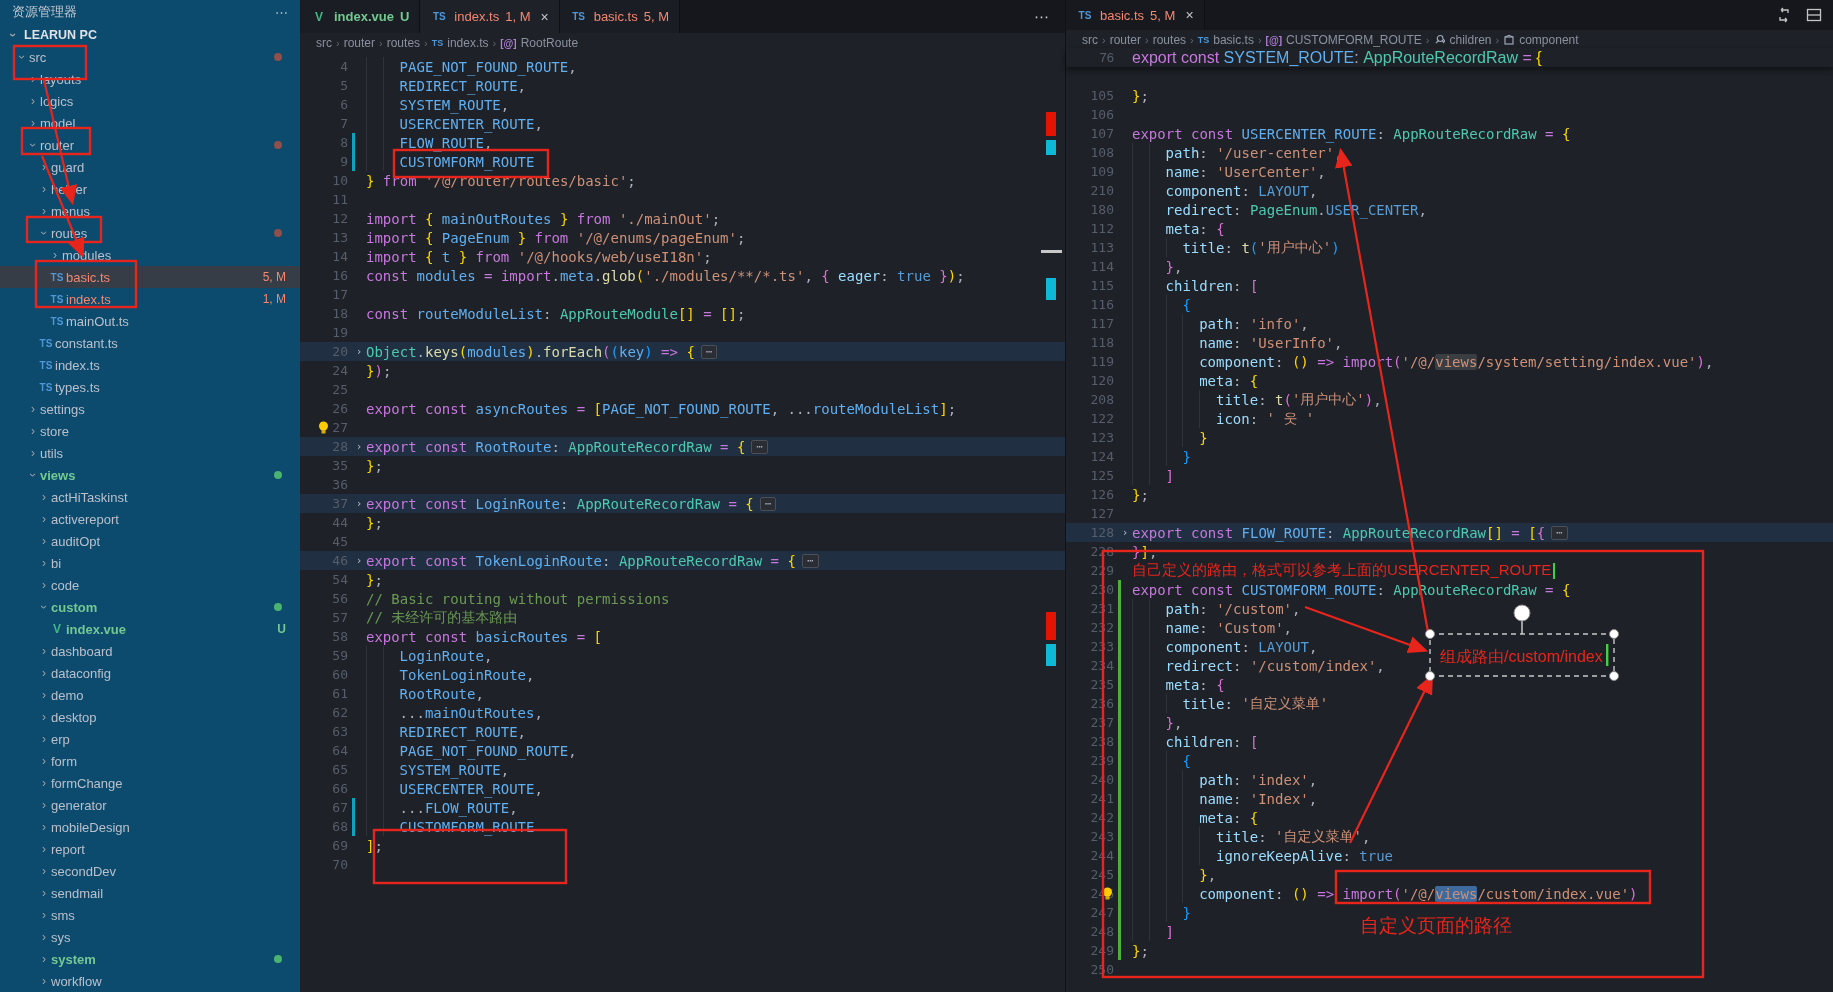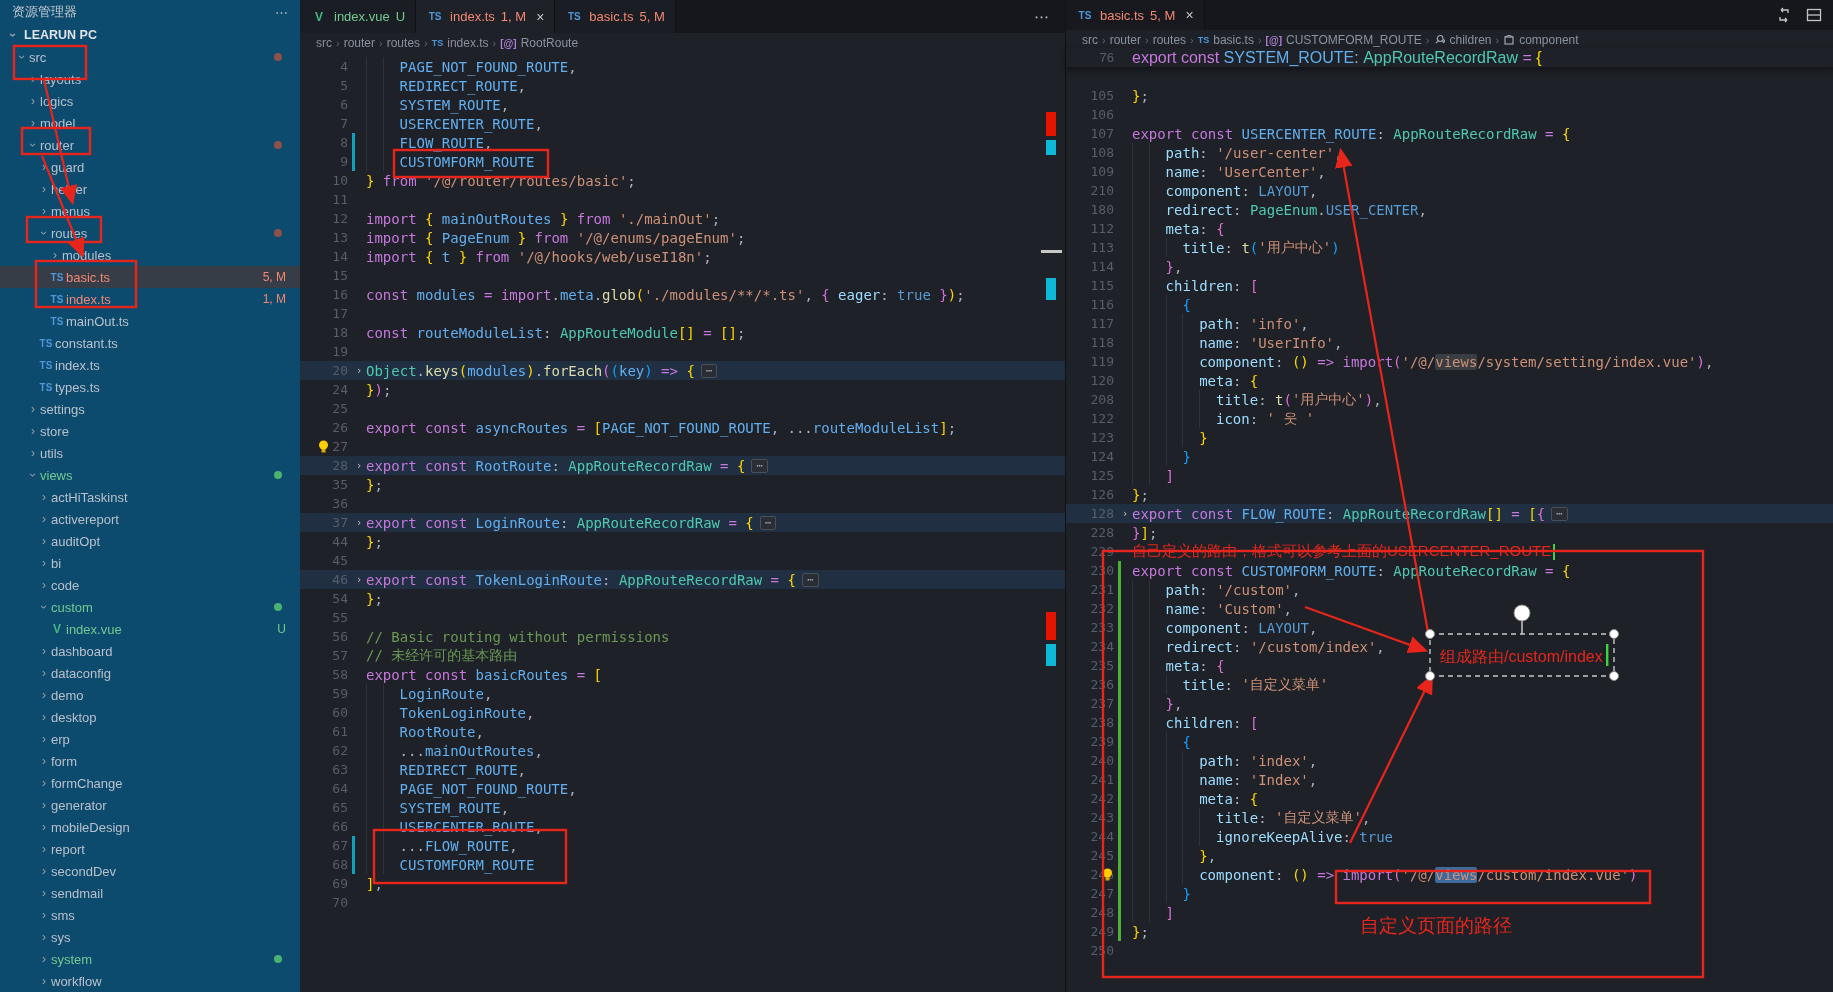--- a/index.html
+++ b/index.html
@@ -12,21 +12,21 @@
            color:#c3c9d1;font-size:13px;}
   #root-row{height:22px;display:flex;align-items:center;font-weight:bold;color:#dfe3e8;font-size:12.5px;gap:4px;padding-left:6px;}
   .trow{height:22px;display:flex;align-items:center;font-size:13px;position:relative;}
   .trow.sel{background:#363d47;}
   .chev{color:#9aa0a8;width:14px;display:inline-block;text-align:center;font-size:12px;flex:none;}
   .chev.open{transform:rotate(90deg);}
   .ficon{width:18px;flex:none;font-weight:bold;font-size:10px;text-align:center;}
   .ficon.ts{color:#4e97d8;}
   .ficon.vue{color:#41b883;font-size:12px;}
   .tlabel{white-space:nowrap;}
-  .tl-green{color:#73c991;} .tl-red{color:#f48771;} .tl-def{color:#b9c0cb;}
+  .tl-green{color:#73c991;font-weight:bold;} .tl-red{color:#f48771;} .tl-def{color:#b9c0cb;}
   .tbadge{margin-left:auto;margin-right:14px;font-size:12px;}
   .gdot{margin-left:auto;margin-right:18px;width:8px;height:8px;border-radius:50%;}
   .gdot.red{background:#8f4f4a;} .gdot.green{background:#4ab36f;}
   
   #midgroup{left:300px;width:765px;background:#1e2127;}
   #rightgroup{left:1065px;width:768px;background:#1e2127;border-left:1px solid #101216;}
   .tabstrip{background:#15171c;display:flex;align-items:stretch;}
   #midgroup .tabstrip{height:33px;}
   #rightgroup .tabstrip{height:30px;}
   .tab{display:flex;align-items:center;gap:6px;padding:0 10px;font-size:13px;background:#1a1d23;
@@ -302,42 +302,40 @@
       <div class="line"><span class="lnum">5</span><span class="foldc"></span><span class="codebody"><span class="ind" style="width: 33.6px;"></span><span class="v">REDIRECT_ROUTE</span><span class="d">,</span></span></div>
       <div class="line"><span class="lnum">6</span><span class="foldc"></span><span class="codebody"><span class="ind" style="width: 33.6px;"></span><span class="v">SYSTEM_ROUTE</span><span class="d">,</span></span></div>
       <div class="line"><span class="lnum">7</span><span class="foldc"></span><span class="codebody"><span class="ind" style="width: 33.6px;"></span><span class="v">USERCENTER_ROUTE</span><span class="d">,</span></span></div>
       <div class="line"><span class="gbar teal"></span><span class="lnum">8</span><span class="foldc"></span><span class="codebody"><span class="ind" style="width: 33.6px;"></span><span class="v">FLOW_ROUTE</span><span class="d">,</span></span></div>
       <div class="line"><span class="gbar teal"></span><span class="lnum">9</span><span class="foldc"></span><span class="codebody"><span class="ind" style="width: 33.6px;"></span><span class="v">CUSTOMFORM_ROUTE</span></span></div>
       <div class="line"><span class="lnum">10</span><span class="foldc"></span><span class="codebody"><span class="g">}</span><span class="k"> from</span><span class="s"> '/@/router/routes/basic'</span><span class="d">;</span></span></div>
       <div class="line"><span class="lnum">11</span><span class="foldc"></span><span class="codebody"></span></div>
       <div class="line"><span class="lnum">12</span><span class="foldc"></span><span class="codebody"><span class="k">import</span><span class="g"> {</span><span class="v"> mainOutRoutes</span><span class="g"> }</span><span class="k"> from</span><span class="s"> './mainOut'</span><span class="d">;</span></span></div>
       <div class="line"><span class="lnum">13</span><span class="foldc"></span><span class="codebody"><span class="k">import</span><span class="g"> {</span><span class="v"> PageEnum</span><span class="g"> }</span><span class="k"> from</span><span class="s"> '/@/enums/pageEnum'</span><span class="d">;</span></span></div>
       <div class="line"><span class="lnum">14</span><span class="foldc"></span><span class="codebody"><span class="k">import</span><span class="g"> {</span><span class="v"> t</span><span class="g"> }</span><span class="k"> from</span><span class="s"> '/@/hooks/web/useI18n'</span><span class="d">;</span></span></div>
-      <div class="line"><span class="lnum">15</span><span class="foldc"></span><span class="codebody"></span></div>
       <div class="line"><span class="lnum">16</span><span class="foldc"></span><span class="codebody"><span class="k">const</span><span class="v"> modules</span><span class="k"> = </span><span class="k">import</span><span class="d">.</span><span class="v">meta</span><span class="d">.</span><span class="y">glob</span><span class="g">(</span><span class="s">'./modules/**/*.ts'</span><span class="d">, </span><span class="m">{</span><span class="p"> eager</span><span class="d">: </span><span class="b">true</span><span class="m"> }</span><span class="g">)</span><span class="d">;</span></span></div>
       <div class="line"><span class="lnum">17</span><span class="foldc"></span><span class="codebody"></span></div>
       <div class="line"><span class="lnum">18</span><span class="foldc"></span><span class="codebody"><span class="k">const</span><span class="v"> routeModuleList</span><span class="d">: </span><span class="t">AppRouteModule</span><span class="g">[]</span><span class="k"> = </span><span class="g">[]</span><span class="d">;</span></span></div>
       <div class="line"><span class="lnum">19</span><span class="foldc"></span><span class="codebody"></span></div>
       <div class="line hl"><span class="lnum">20</span><span class="foldc">›</span><span class="codebody"><span class="t">Object</span><span class="d">.</span><span class="y">keys</span><span class="g">(</span><span class="v">modules</span><span class="g">)</span><span class="d">.</span><span class="y">forEach</span><span class="m">(</span><span class="u">(</span><span class="v">key</span><span class="u">)</span><span class="k"> =&gt; </span><span class="g">{</span><span class="f">⋯</span></span></div>
       <div class="line"><span class="lnum">24</span><span class="foldc"></span><span class="codebody"><span class="g">}</span><span class="m">)</span><span class="d">;</span></span></div>
       <div class="line"><span class="lnum">25</span><span class="foldc"></span><span class="codebody"></span></div>
       <div class="line"><span class="lnum">26</span><span class="foldc"></span><span class="codebody"><span class="k">export</span><span class="k"> const</span><span class="v"> asyncRoutes</span><span class="k"> = </span><span class="g">[</span><span class="v">PAGE_NOT_FOUND_ROUTE</span><span class="d">, </span><span class="d">...</span><span class="v">routeModuleList</span><span class="g">]</span><span class="d">;</span></span></div>
       <div class="line"><span class="lnum">27</span><span class="foldc"></span><svg class="gico" width="15" height="15" style="left: 16px;">
           <circle cx="7.5" cy="6" r="4.5" fill="#ffcc00"></circle>
           <rect x="5.5" y="10" width="4" height="3.5" fill="#d9ad00"></rect>
         </svg><span class="codebody"></span></div>
       <div class="line hl"><span class="lnum">28</span><span class="foldc">›</span><span class="codebody"><span class="k">export</span><span class="k"> const</span><span class="v"> RootRoute</span><span class="d">: </span><span class="t">AppRouteRecordRaw</span><span class="k"> = </span><span class="g">{</span><span class="f">⋯</span></span></div>
       <div class="line"><span class="lnum">35</span><span class="foldc"></span><span class="codebody"><span class="g">}</span><span class="d">;</span></span></div>
       <div class="line"><span class="lnum">36</span><span class="foldc"></span><span class="codebody"></span></div>
       <div class="line hl"><span class="lnum">37</span><span class="foldc">›</span><span class="codebody"><span class="k">export</span><span class="k"> const</span><span class="v"> LoginRoute</span><span class="d">: </span><span class="t">AppRouteRecordRaw</span><span class="k"> = </span><span class="g">{</span><span class="f">⋯</span></span></div>
       <div class="line"><span class="lnum">44</span><span class="foldc"></span><span class="codebody"><span class="g">}</span><span class="d">;</span></span></div>
       <div class="line"><span class="lnum">45</span><span class="foldc"></span><span class="codebody"></span></div>
       <div class="line hl"><span class="lnum">46</span><span class="foldc">›</span><span class="codebody"><span class="k">export</span><span class="k"> const</span><span class="v"> TokenLoginRoute</span><span class="d">: </span><span class="t">AppRouteRecordRaw</span><span class="k"> = </span><span class="g">{</span><span class="f">⋯</span></span></div>
       <div class="line"><span class="lnum">54</span><span class="foldc"></span><span class="codebody"><span class="g">}</span><span class="d">;</span></span></div>
-      <div class="line"><span class="lnum">55</span><span class="foldc"></span><span class="codebody"></span></div>
       <div class="line"><span class="lnum">56</span><span class="foldc"></span><span class="codebody"><span class="c">// Basic routing without permissions</span></span></div>
       <div class="line"><span class="lnum">57</span><span class="foldc"></span><span class="codebody"><span class="c">// 未经许可的基本路由</span></span></div>
       <div class="line"><span class="lnum">58</span><span class="foldc"></span><span class="codebody"><span class="k">export</span><span class="k"> const</span><span class="v"> basicRoutes</span><span class="k"> = </span><span class="g">[</span></span></div>
       <div class="line"><span class="lnum">59</span><span class="foldc"></span><span class="codebody"><span class="ind" style="width: 33.6px;"></span><span class="v">LoginRoute</span><span class="d">,</span></span></div>
       <div class="line"><span class="lnum">60</span><span class="foldc"></span><span class="codebody"><span class="ind" style="width: 33.6px;"></span><span class="v">TokenLoginRoute</span><span class="d">,</span></span></div>
       <div class="line"><span class="lnum">61</span><span class="foldc"></span><span class="codebody"><span class="ind" style="width: 33.6px;"></span><span class="v">RootRoute</span><span class="d">,</span></span></div>
       <div class="line"><span class="lnum">62</span><span class="foldc"></span><span class="codebody"><span class="ind" style="width: 33.6px;"></span><span class="d">...</span><span class="v">mainOutRoutes</span><span class="d">,</span></span></div>
       <div class="line"><span class="lnum">63</span><span class="foldc"></span><span class="codebody"><span class="ind" style="width: 33.6px;"></span><span class="v">REDIRECT_ROUTE</span><span class="d">,</span></span></div>
       <div class="line"><span class="lnum">64</span><span class="foldc"></span><span class="codebody"><span class="ind" style="width: 33.6px;"></span><span class="v">PAGE_NOT_FOUND_ROUTE</span><span class="d">,</span></span></div>
       <div class="line"><span class="lnum">65</span><span class="foldc"></span><span class="codebody"><span class="ind" style="width: 33.6px;"></span><span class="v">SYSTEM_ROUTE</span><span class="d">,</span></span></div>
@@ -418,20 +416,21 @@
       <div class="line"><span class="lnum">117</span><span class="foldc"></span><span class="codebody"><span class="ind" style="width: 67.2px;"></span><span class="p">path</span><span class="d">: </span><span class="s">'info'</span><span class="d">,</span></span></div>
       <div class="line"><span class="lnum">118</span><span class="foldc"></span><span class="codebody"><span class="ind" style="width: 67.2px;"></span><span class="p">name</span><span class="d">: </span><span class="s">'UserInfo'</span><span class="d">,</span></span></div>
       <div class="line"><span class="lnum">119</span><span class="foldc"></span><span class="codebody"><span class="ind" style="width: 67.2px;"></span><span class="p">component</span><span class="d">: </span><span class="g">(</span><span class="g">)</span><span class="k"> =&gt; </span><span class="k">import</span><span class="m">(</span><span class="s">'/@/</span><span class="s hl1">views</span><span class="s">/system/setting/index.vue'</span><span class="m">)</span><span class="d">,</span></span></div>
       <div class="line"><span class="lnum">120</span><span class="foldc"></span><span class="codebody"><span class="ind" style="width: 67.2px;"></span><span class="p">meta</span><span class="d">: </span><span class="g">{</span></span></div>
       <div class="line"><span class="lnum">208</span><span class="foldc"></span><span class="codebody"><span class="ind" style="width: 84px;"></span><span class="p">title</span><span class="d">: </span><span class="y">t</span><span class="m">(</span><span class="s">'用户中心'</span><span class="m">)</span><span class="d">,</span></span></div>
       <div class="line"><span class="lnum">122</span><span class="foldc"></span><span class="codebody"><span class="ind" style="width: 84px;"></span><span class="p">icon</span><span class="d">: </span><span class="s">' 웃 '</span></span></div>
       <div class="line"><span class="lnum">123</span><span class="foldc"></span><span class="codebody"><span class="ind" style="width: 67.2px;"></span><span class="g">}</span></span></div>
       <div class="line"><span class="lnum">124</span><span class="foldc"></span><span class="codebody"><span class="ind" style="width: 50.4px;"></span><span class="u">}</span></span></div>
       <div class="line"><span class="lnum">125</span><span class="foldc"></span><span class="codebody"><span class="ind" style="width: 33.6px;"></span><span class="m">]</span></span></div>
       <div class="line"><span class="lnum">126</span><span class="foldc"></span><span class="codebody"><span class="g">}</span><span class="d">;</span></span></div>
+      <div class="line"><span class="lnum">127</span><span class="foldc"></span><span class="codebody"></span></div>
       <div class="line hl"><span class="lnum">128</span><span class="foldc">›</span><span class="codebody"><span class="k">export</span><span class="k"> const</span><span class="v"> FLOW_ROUTE</span><span class="d">: </span><span class="t">AppRouteRecordRaw</span><span class="g">[]</span><span class="k"> = </span><span class="g">[</span><span class="m">{</span><span class="f">⋯</span></span></div>
       <div class="line"><span class="lnum">228</span><span class="foldc"></span><span class="codebody"><span class="m">}</span><span class="g">]</span><span class="d">;</span></span></div>
       <div class="line"><span class="lnum">229</span><span class="foldc"></span><span class="codebody"><span class="r">自己定义的路由，格式可以参考上面的USERCENTER_ROUTE</span><span class="caret"></span></span></div>
       <div class="line"><span class="gbar green"></span><span class="lnum">230</span><span class="foldc"></span><span class="codebody"><span class="k">export</span><span class="k"> const</span><span class="v"> CUSTOMFORM_ROUTE</span><span class="d">: </span><span class="t">AppRouteRecordRaw</span><span class="k"> = </span><span class="g">{</span></span></div>
       <div class="line"><span class="gbar green"></span><span class="lnum">231</span><span class="foldc"></span><span class="codebody"><span class="ind" style="width: 33.6px;"></span><span class="p">path</span><span class="d">: </span><span class="s">'/custom'</span><span class="d">,</span></span></div>
       <div class="line"><span class="gbar green"></span><span class="lnum">232</span><span class="foldc"></span><span class="codebody"><span class="ind" style="width: 33.6px;"></span><span class="p">name</span><span class="d">: </span><span class="s">'Custom'</span><span class="d">,</span></span></div>
       <div class="line"><span class="gbar green"></span><span class="lnum">233</span><span class="foldc"></span><span class="codebody"><span class="ind" style="width: 33.6px;"></span><span class="p">component</span><span class="d">: </span><span class="b">LAYOUT</span><span class="d">,</span></span></div>
       <div class="line"><span class="gbar green"></span><span class="lnum">234</span><span class="foldc"></span><span class="codebody"><span class="ind" style="width: 33.6px;"></span><span class="p">redirect</span><span class="d">: </span><span class="s">'/custom/index'</span><span class="d">,</span></span></div>
       <div class="line"><span class="gbar green"></span><span class="lnum">235</span><span class="foldc"></span><span class="codebody"><span class="ind" style="width: 33.6px;"></span><span class="p">meta</span><span class="d">: </span><span class="m">{</span></span></div>
       <div class="line"><span class="gbar green"></span><span class="lnum">236</span><span class="foldc"></span><span class="codebody"><span class="ind" style="width: 50.4px;"></span><span class="p">title</span><span class="d">: </span><span class="s">'自定义菜单'</span></span></div>

